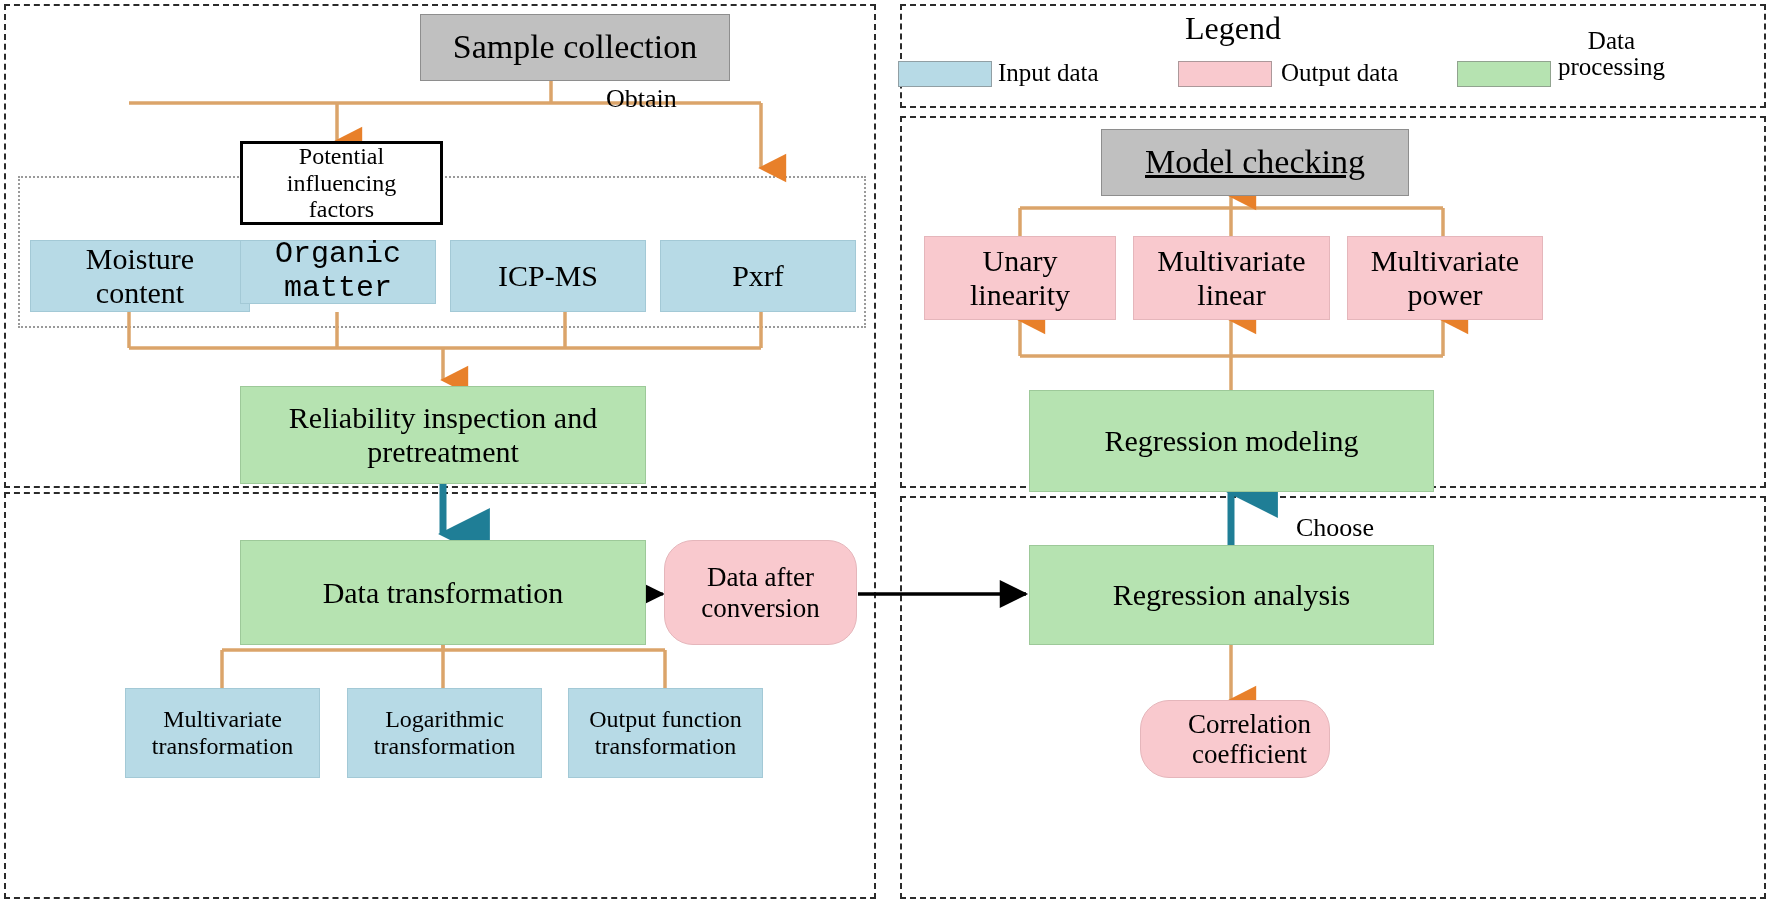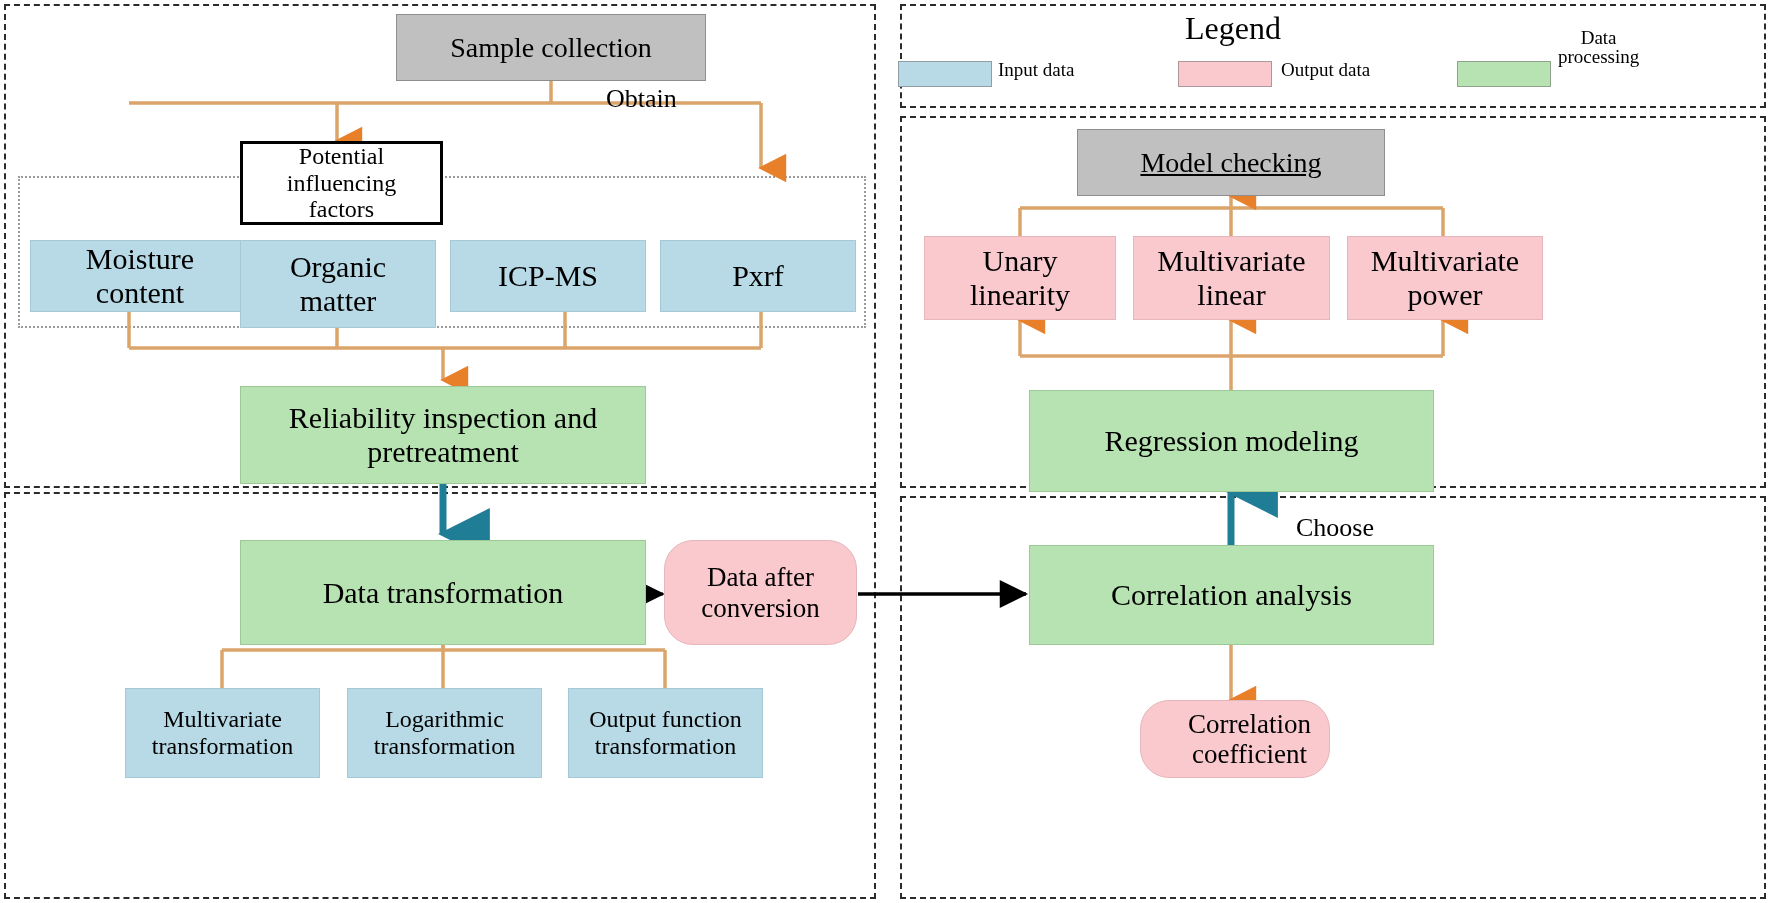--- a/index.html
+++ b/index.html
@@ -17,38 +17,38 @@
         justify-content:center;text-align:center;line-height:1.12;
         border:1px solid rgba(120,120,120,.75);}
   .node span{display:block;padding:0 6px;}
 
   .n-grey  {background:#c0c0c0;border-color:#8e8e8e;}
   .n-blue  {background:#b7dae6;border-color:#a3c9d6;}
   .n-green {background:#b6e3b1;border-color:#9dc999;}
   .n-pink  {background:#f9c9ce;border-color:#e5b6bb;}
   .n-white {background:#ffffff;border:3px solid #000;}
 
-  .fs-34{font-size:28px;}
+  .fs-34{font-size:34px;margin-left:24px;}
   .fs-30{font-size:30px;}
   .fs-27{font-size:27px;border-radius:29px;}
   .fs-24{font-size:24px;}
 
   
   #wires{position:absolute;left:0;top:0;width:1770px;height:903px;pointer-events:none;}
 
   
   .flabel{position:absolute;font-size:26px;white-space:nowrap;background:transparent;margin-left:48px;}
 
   
   .legend-title{position:absolute;font-size:32px;white-space:nowrap;}
   .sw{position:absolute;box-sizing:border-box;height:26px;width:94px;border:1px solid rgba(120,120,120,.6);}
   .sw.blue{background:#b7dae6;}
   .sw.pink{background:#f9c9ce;}
   .sw.green{background:#b6e3b1;}
-  .lg-label{position:absolute;font-size:19px;white-space:nowrap;line-height:1.02;text-align:center;}
+  .lg-label{position:absolute;font-size:25px;white-space:nowrap;line-height:1.02;text-align:center;}
 </style>
 </head>
 <body>
 
 <div id="stage">
 
   <div class="panel dashdot" style="left:4px;  top:4px;   width:872px; height:484px;"></div>
   <div class="panel dashdot" style="left:4px;  top:492px; width:872px; height:407px;"></div>
   <div class="panel dashdot" style="left:900px;top:4px;   width:866px; height:104px;"></div>
   <div class="panel dashdot" style="left:900px;top:116px; width:866px; height:372px;"></div>
@@ -136,21 +136,21 @@
     <span style="white-space:pre-line;">Potential
 influencing
 factors</span>
   </div>
 
   <div class="node n-blue fs-30" style="left:30px;top:240px;width:220px;height:72px;">
     <span style="white-space:pre-line;">Moisture
 content</span>
   </div>
 
-  <div class="node n-blue fs-30" style="left:240px;top:240px;width:196px;height:88px;">
+  <div class="node n-blue fs-30" style="left:240px;top:240px;width:196px;height:64px;font-family:Liberation Mono, monospace;">
     <span style="white-space:pre-line;">Organic
 matter</span>
   </div>
 
   <div class="node n-blue fs-30" style="left:450px;top:240px;width:196px;height:72px;">
     <span>ICP-MS</span>
   </div>
 
   <div class="node n-blue fs-30" style="left:660px;top:240px;width:196px;height:72px;">
     <span>Pxrf</span>
@@ -202,21 +202,21 @@
   <div class="node n-pink fs-30" style="left:1347px;top:236px;width:196px;height:84px;">
     <span style="white-space:pre-line;">Multivariate
 power</span>
   </div>
 
   <div class="node n-green fs-30" style="left:1029px;top:390px;width:405px;height:102px;">
     <span>Regression modeling</span>
   </div>
 
   <div class="node n-green fs-30" style="left:1029px;top:545px;width:405px;height:100px;">
-    <span>Correlation analysis</span>
+    <span>Regression analysis</span>
   </div>
 
   <div class="node n-pink fs-27" style="left:1140px;top:700px;width:190px;height:78px;padding-left:29px;">
     <span style="white-space:pre-line;">Correlation
 coefficient</span>
   </div>
 
   <div class="flabel" style="left:558px;top:84px;">Obtain</div>
   <div class="flabel" style="left:1248px;top:513px;">Choose</div>
 

